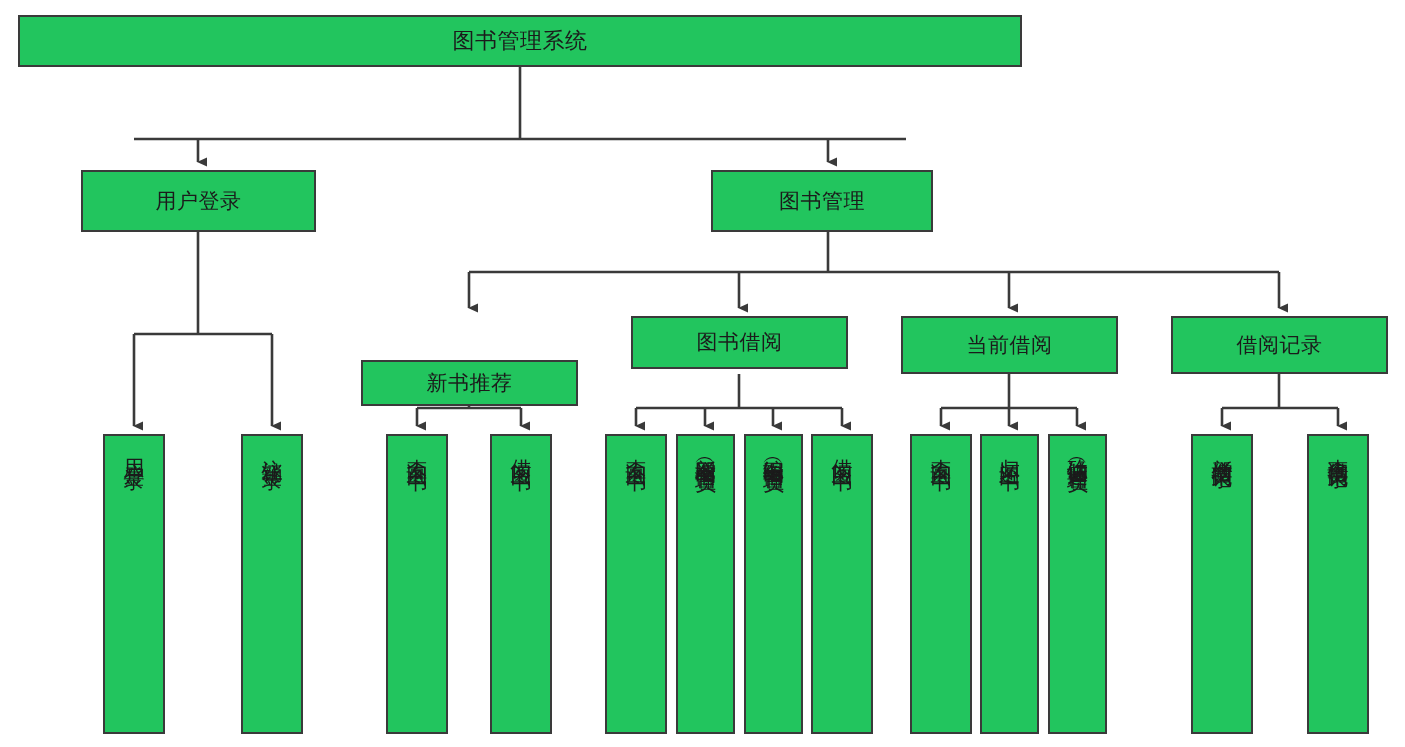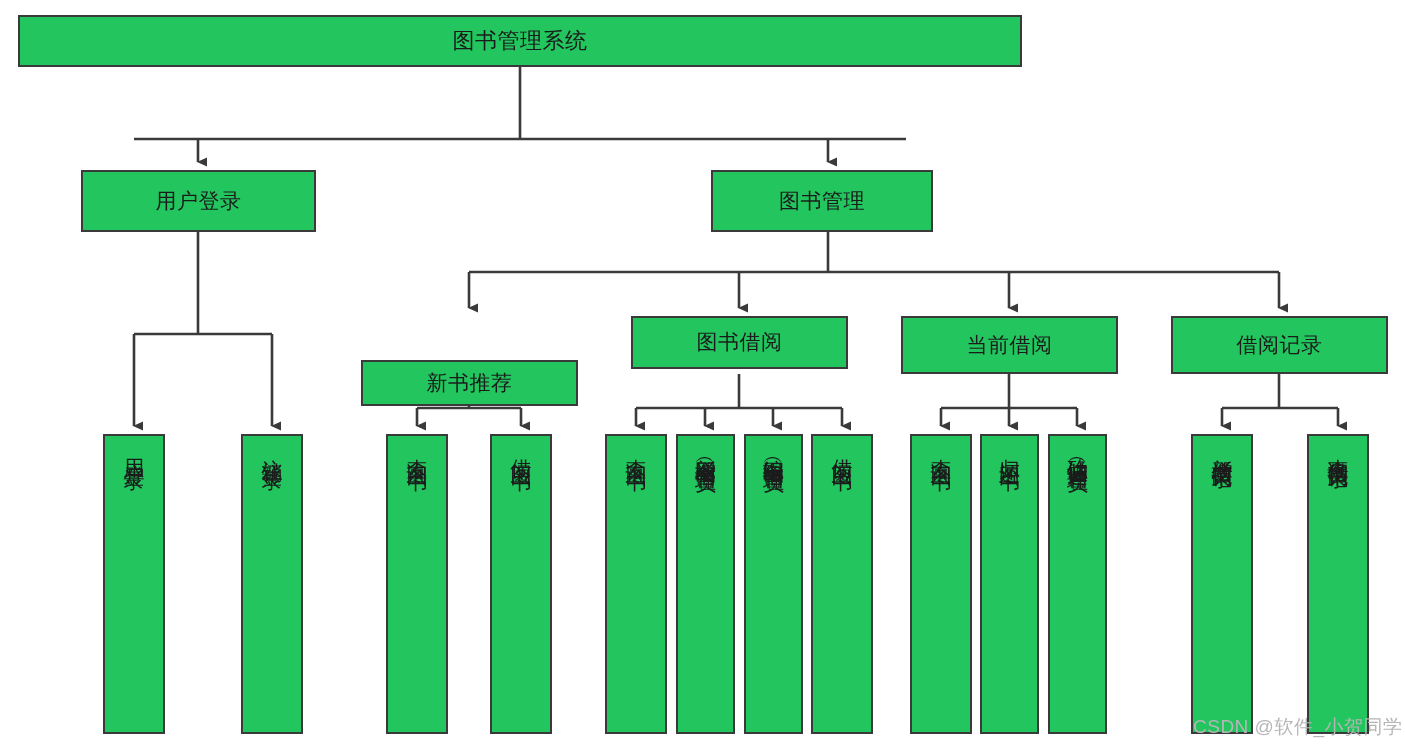--- a/index.html
+++ b/index.html
@@ -195,15 +195,14 @@
     <span class="node-label">确认归还（管理员）</span>
   </div>
 
   <div class="node vertical tall-text" style="left:1191px; top:434px; width:62px; height:300px;">
     <span class="node-label">新增借阅记录</span>
   </div>
   <div class="node vertical tall-text" style="left:1307px; top:434px; width:62px; height:300px;">
     <span class="node-label">查询借阅记录</span>
   </div>
 
-  <div class="watermark">CSDN @软件_小贺同学</div>
 
 </div>
 
 </body></html>

